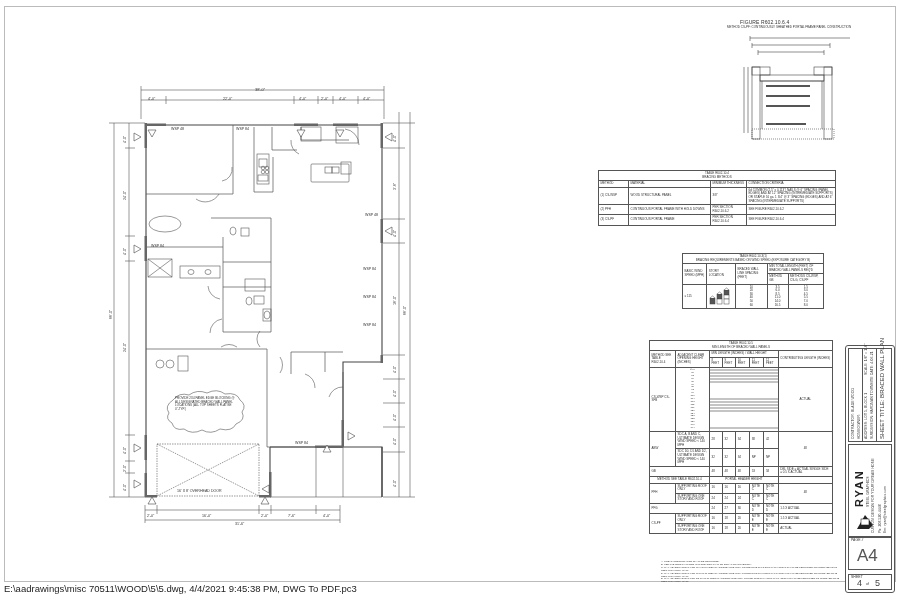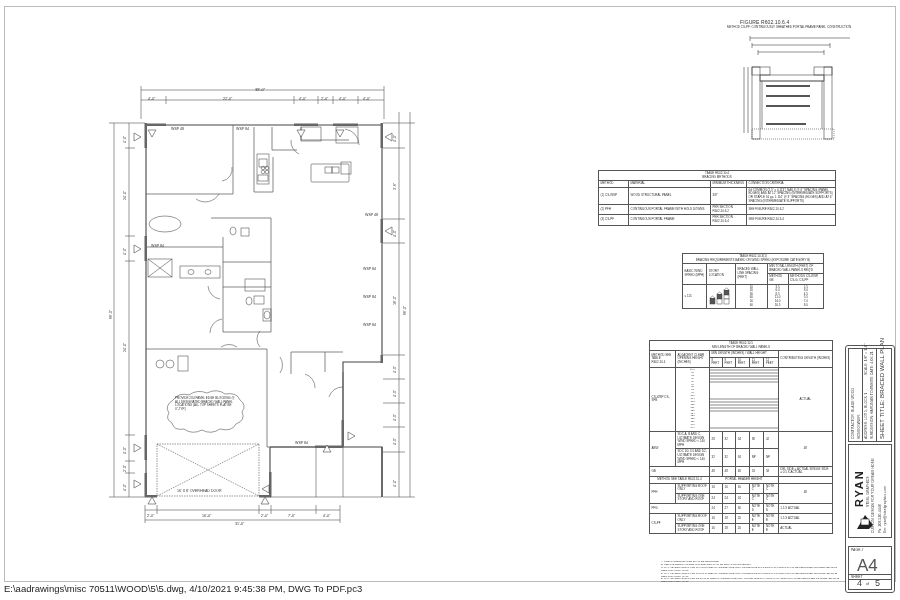--- a/index.html
+++ b/index.html
@@ -480,26 +480,26 @@
             <rect x="6" y="10" width="8" height="6" fill="#fff" stroke="#222" stroke-width="0.6"></rect>
           </g>
       </svg>
       <div class="vtext" style="left:4px;top:62px;font-size:11px;font-weight:bold;letter-spacing:2px;color:#222">RYAN</div>
       <div class="vtext tiny" style="left:17px;top:62px">STEEL GRAPHICS</div>
       <div class="vtext tiny" style="left:22px;top:88px">CUSTOM DESIGN FOR YOUR DREAM HOME</div>
       <div class="vtext tiny" style="left:29px;top:88px">Ph: 208-520-4448</div>
       <div class="vtext tiny" style="left:34px;top:88px">Em: ryan@steelgraphics.com</div>
     </div>
 
-    <div class="abs" style="left:2px;top:200px;width:42px;height:32px;border:0.6px solid #555">
+    <div class="abs" style="left:2px;top:190px;width:42px;height:32px;border:0.6px solid #555">
       <div class="abs tiny" style="left:2px;top:1px">PAGE #</div>
       <div class="abs" style="left:8px;top:9px;font-size:17px;color:#555">A4</div>
     </div>
     <div class="abs" style="left:2px;top:228px;width:42px;height:14px;border:0.6px solid #555">
       <div class="abs tiny" style="left:2px;top:0">SHEET</div>
       <div class="abs" style="left:8px;top:3px;font-size:9px;color:#444">4</div>
       <div class="abs tiny" style="left:17px;top:7px">of</div>
       <div class="abs" style="left:26px;top:3px;font-size:9px;color:#444">5</div>
     </div>
   </div>
 </div>
 
-<div class="footer">E:\aadrawings\misc 70511\WOOD\5\5.dwg, 4/10/2021 9:45:38 PM, DWG To PDF.pc3</div>
+<div class="footer">E:\aadrawings\misc 70511\WOOD\5\5.dwg, 4/4/2021 9:45:38 PM, DWG To PDF.pc3</div>
 
 </body></html>

